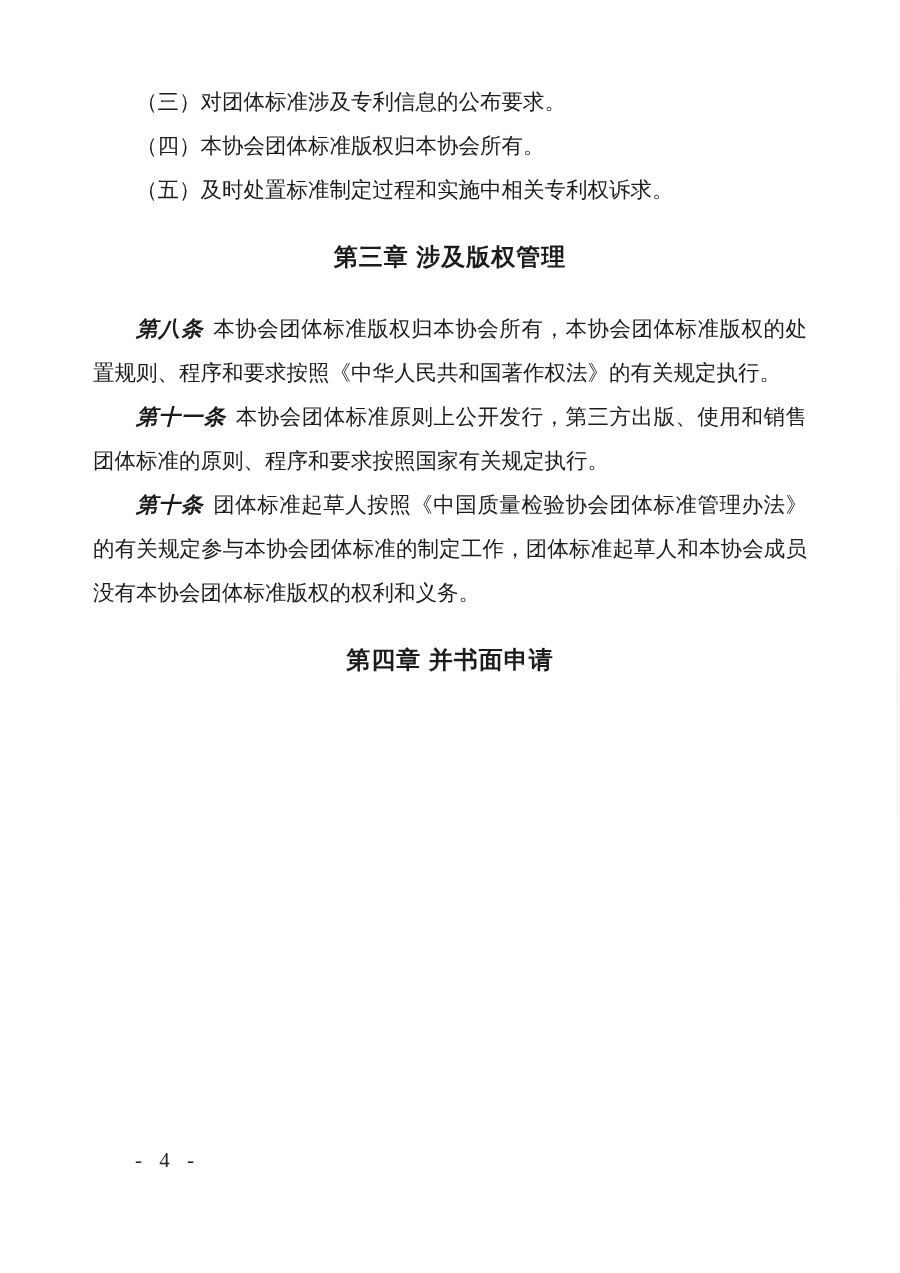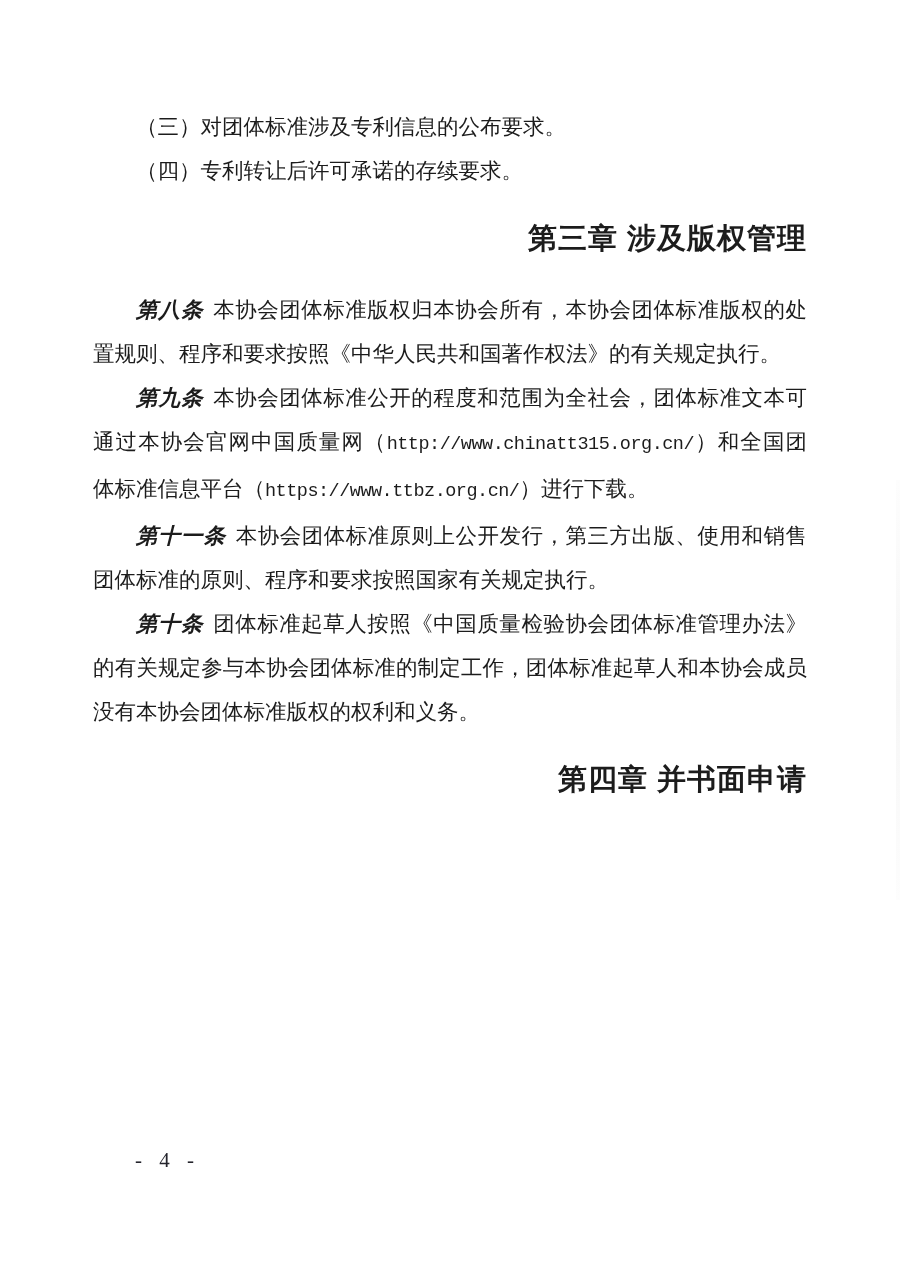--- a/index.html
+++ b/index.html
@@ -3,42 +3,42 @@
 <meta charset="utf-8">
 <style>
   html, body { margin: 0; padding: 0; background: #e8e8e8; }
   .page {
     position: relative;
     width: 900px;
     height: 1273px;
     margin: 0 auto;
     background: #ffffff;
     box-sizing: border-box;
-    padding: 105px 93px 0 93px;
+    padding: 80px 93px 0 93px;
     font-family: "Liberation Serif", "DejaVu Serif", serif;
     color: #1c1c1c;
     font-size: 21.5px;
     line-height: 44px;
     overflow: hidden;
   }
   .doc-body p, .doc-body h2 { margin: 0; padding: 0; }
   .list-line {
     text-indent: 2em;
     white-space: nowrap;
   }
   .para {
     text-indent: 2em;
     text-align: justify;
     text-justify: inter-character;
   }
   .chapter {
-    text-align: right;
+    text-align: center;
     font-weight: bold;
     font-family: "Liberation Sans", "DejaVu Sans", sans-serif;
-    font-size: 29px;
+    font-size: 24px;
     line-height: 44px;
     margin-top: 23px !important;
     margin-bottom: 28px !important;
     letter-spacing: 1px;
   }
   .article-label {
     font-weight: bold;
     font-family: "Liberation Sans", "DejaVu Sans", sans-serif;
     margin-right: 0.45em;
     letter-spacing: 0.5px;
@@ -68,27 +68,27 @@
     background: linear-gradient(#fdfdfd, #f6f6f6, #fdfdfd);
   }
 </style>
 </head>
 <body>
 
 <div class="page">
   <div class="doc-body">
 
     <p class="list-line">（三）对团体标准涉及专利信息的公布要求。</p>
-    <p class="list-line">（四）专利转让后许可承诺的存续要求。</p>
+    <p class="list-line">（四）本协会团体标准版权归本协会所有。</p>
+    <p class="list-line">（五）及时处置标准制定过程和实施中相关专利权诉求。</p>
 
     <h2 class="chapter">第三章 涉及版权管理</h2>
 
     <p class="para"><span class="article-label">第八条</span><span>本协会团体标准版权归本协会所有，本协会团体标准版权的处置规则、程序和要求按照《中华人民共和国著作权法》的有关规定执行。</span></p>
 
-    <p class="para"><span class="article-label">第九条</span><span>本协会团体标准公开的程度和范围为全社会，团体标准文本可通过本协会官网中国质量网（</span><span class="url">http://www.chinatt315.org.cn/</span><span>）和全国团体标准信息平台（</span><span class="url">https://www.ttbz.org.cn/</span><span>）进行下载。</span></p>
 
     <p class="para"><span class="article-label">第十一条</span><span>本协会团体标准原则上公开发行，第三方出版、使用和销售团体标准的原则、程序和要求按照国家有关规定执行。</span></p>
 
     <p class="para"><span class="article-label">第十条</span><span>团体标准起草人按照《中国质量检验协会团体标准管理办法》的有关规定参与本协会团体标准的制定工作，团体标准起草人和本协会成员没有本协会团体标准版权的权利和义务。</span></p>
 
     <h2 class="chapter">第四章 并书面申请</h2>
 
 
   </div>
 

